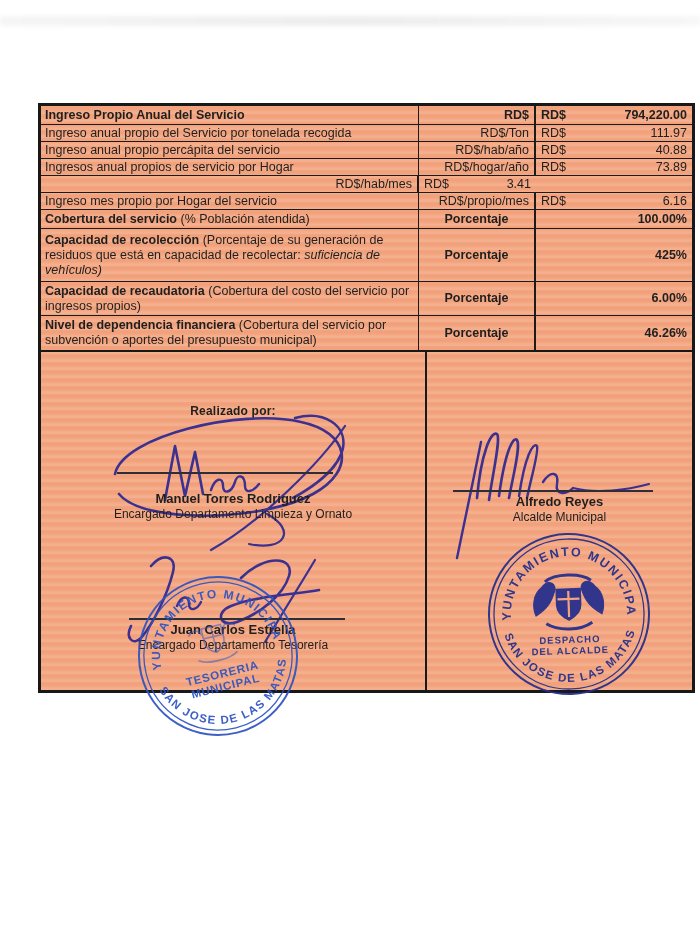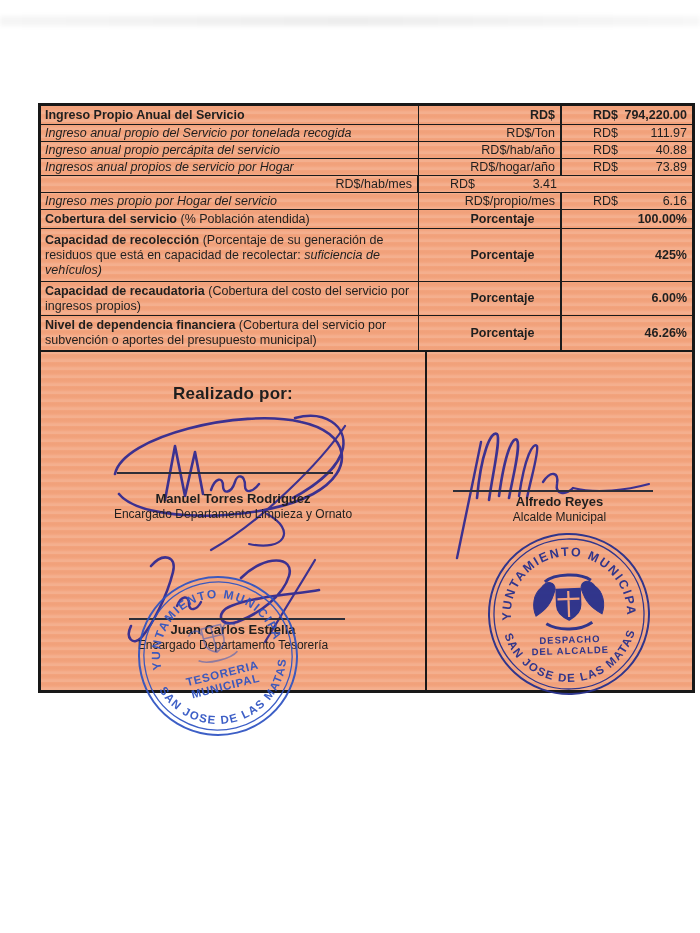--- a/index.html
+++ b/index.html
@@ -17,38 +17,38 @@
     box-sizing:border-box; border:3px solid #181818;
     background-color:#f3a47e;
     background-image:repeating-linear-gradient(
       0deg,
       rgba(255,255,255,0.12) 0px, rgba(255,255,255,0.12) 2px,
       rgba(255,255,255,0.00) 4px, rgba(190,90,40,0.05) 6px,
       rgba(255,255,255,0.00) 8px);
     display:flex; flex-direction:column;
   }
   
-  .trow { display:grid; grid-template-columns:378px 117px 1fr; border-bottom:1px solid #1b1b1b;gap:26px; }
+  .trow { display:grid; grid-template-columns:378px 117px 1fr; border-bottom:1px solid #1b1b1b; }
   .cell { display:flex; align-items:center; font-size:12.5px; line-height:15px; padding:1px 5px; box-sizing:border-box; }
   .c1 { border-right:1px solid #1b1b1b; padding-left:4px; }
   .c2 { border-right:2.5px solid #1b1b1b; justify-content:flex-end; text-align:right; }
   .c3 { justify-content:space-between; }
   .h18 { height:18px; } .h16 { height:16px; } .h52 { height:52px; } .h33 { height:33px; } .h34 { height:34px; }
   .r-head .c1, .r-head .c2, .r-head .c3 { font-weight:bold; }
-  .r-ital .c1 { font-style:italic; }
+  .r-ital .c1 { }
   .r-pct .c2 { justify-content:center; font-weight:bold; }
   .r-pct .c3 { font-weight:bold; }
   .r-last { border-bottom:none; }
   .lbl-b { font-weight:bold; }
   .lbl-i { font-style:italic; }
   
   .sig-section { flex:1; border-top:2px solid #181818; display:grid; grid-template-columns:386px 1fr; position:relative; }
   .sig-left  { position:relative; border-right:2px solid #181818; }
   .sig-right { position:relative; }
-  .sig-h { position:absolute; top:32px; left:0; width:100%; text-align:center; font-weight:bold; font-size:17px; letter-spacing:0.2px; }
+  .sig-h { position:absolute; top:52px; left:0; width:100%; text-align:center; font-weight:bold; font-size:12px; letter-spacing:0.2px; }
   .sig-line { position:absolute; border-bottom:2px solid #2e2e38; }
   .sig-name  { position:absolute; left:0; width:100%; text-align:center; font-weight:bold; font-size:13px; }
   .sig-title { position:absolute; left:0; width:100%; text-align:center; font-size:12px; }
   .scribble { position:absolute; pointer-events:none; }
   .scribble path { fill:none; stroke:#3c3190; stroke-linecap:round; stroke-linejoin:round; }
   
   .stamp { position:absolute; z-index:6; }
   .stamp-treasury { left:136px; top:574px; transform:rotate(-14deg); opacity:0.92; }
   .stamp-mayor    { left:486px; top:531px; transform:rotate(-2deg); opacity:0.95; }
 </style>

